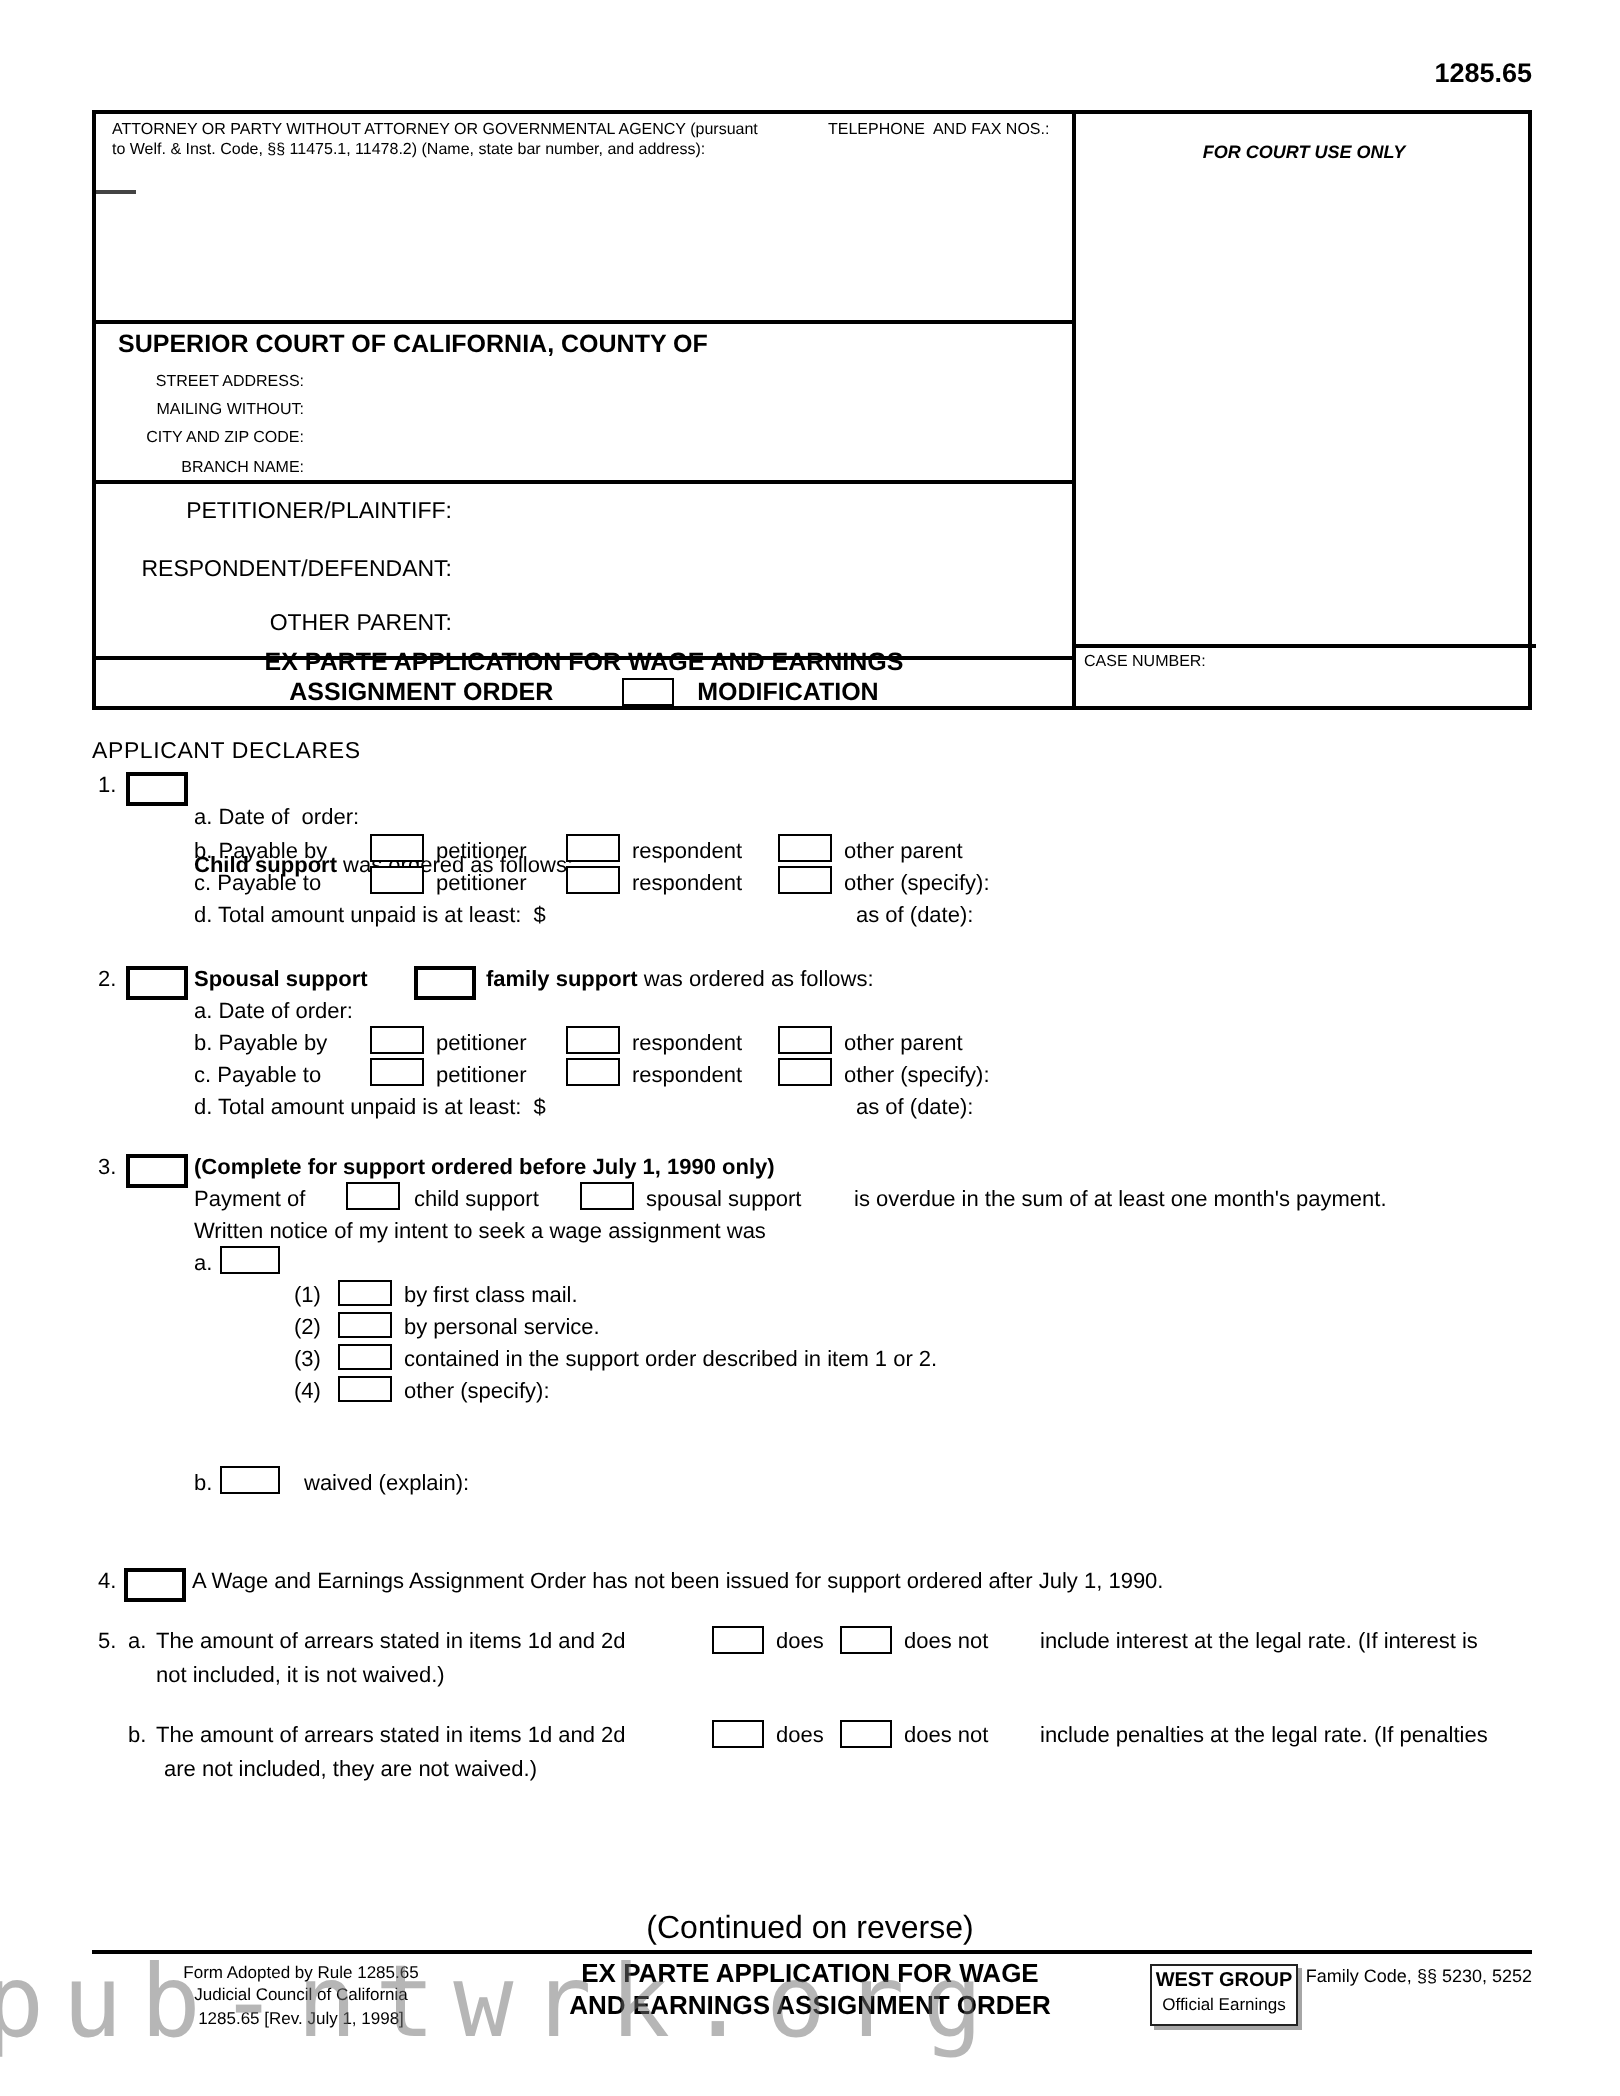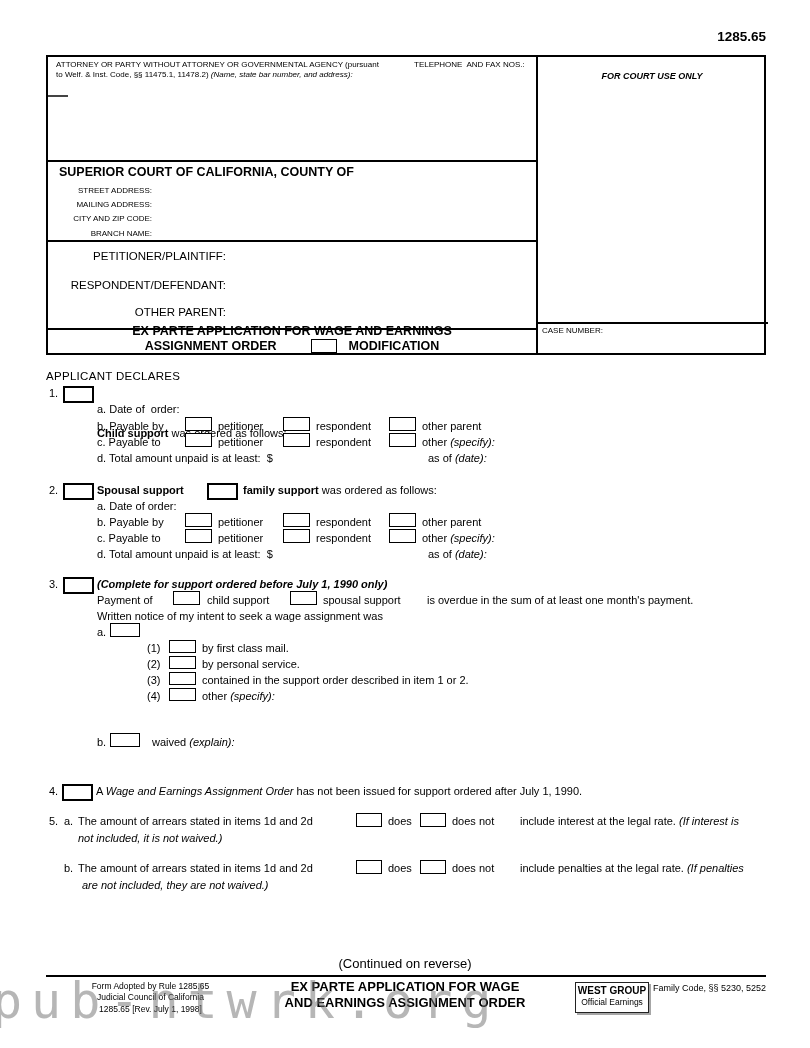--- a/index.html
+++ b/index.html
@@ -1,20 +1,20 @@
 <!DOCTYPE html>
 <html><head>
 <meta charset="utf-8">
 <style>
   html,body{margin:0;padding:0;background:#e8e8e8;}
   .page{position:relative;width:810px;height:1048px;background:#ffffff;
         font-family:"Liberation Sans",sans-serif;color:#000;overflow:hidden;}
   .t{position:absolute;font-size:11px;white-space:nowrap;color:#000;line-height:1.1;}
   .b{font-weight:bold;}
-  .i{font-style:italic;}
+  .i{}
   .tiny{font-size:8px;}
   .cb{position:absolute;width:25px;height:12px;border:1.5px solid #000;background:#fff;}
   .cb-lg{position:absolute;width:27px;height:13px;border:2px solid #000;background:#fff;}
   .cb-in{display:inline-block;width:24px;height:12px;border:1.5px solid #000;background:#fff;vertical-align:middle;}
   .mainbox{position:absolute;left:46px;top:55px;width:720px;height:300px;border:2px solid #000;box-sizing:border-box;}
   .vdiv{position:absolute;left:488px;top:0;height:100%;border-left:2px solid #000;}
   .sec{position:absolute;left:0;width:488px;box-sizing:border-box;}
   .formnum{position:absolute;right:44px;top:29px;font-size:13.5px;font-weight:bold;}
   .addr-lab{position:absolute;left:0;width:104px;text-align:right;font-size:8px;}
   .party-lab{position:absolute;left:0;width:178px;text-align:right;font-size:11.5px;}
@@ -27,21 +27,21 @@
   .fleft{position:absolute;left:48px;top:981px;width:205px;text-align:center;font-size:8.5px;line-height:1.35;}
   .fcenter{position:absolute;left:270px;top:979px;width:270px;text-align:center;font-weight:bold;font-size:13px;line-height:1.2;}
   .fcenter .fl3{font-size:11.5px;}
   .westbox{position:absolute;left:575px;top:982px;width:74px;height:31px;border:1.5px solid #222;
            box-shadow:2px 2px 0 rgba(0,0,0,.35);text-align:center;box-sizing:border-box;padding-top:2px;}
   .westbox .w1{font-size:10px;font-weight:bold;line-height:1.2;}
   .westbox .w2{font-size:8.5px;line-height:1.2;}
   .coderef{position:absolute;right:44px;top:983px;font-size:9px;}
   .watermark{position:absolute;left:-8px;top:972px;font-family:"DejaVu Sans Mono",monospace;
              font-size:50px;letter-spacing:9px;color:rgba(110,110,110,0.5);z-index:5;white-space:nowrap;}
-  .continued{position:absolute;left:0;top:956px;width:810px;text-align:center;font-size:13px;}
+  .continued{position:absolute;left:0;top:956px;width:810px;text-align:center;font-size:16px;}
 </style>
 </head>
 <body>
 
 <div class="page">
 
   <div class="formnum">1285.65</div>
 
   <div class="mainbox">
     <div class="vdiv"></div>
@@ -49,21 +49,21 @@
     <div class="sec" style="top:0;height:105px;border-bottom:2px solid #000;">
       <span class="t tiny" style="left:8px;top:4px;">ATTORNEY OR PARTY WITHOUT ATTORNEY OR GOVERNMENTAL AGENCY (pursuant</span>
       <span class="t tiny" style="left:8px;top:14px;"><span>to Welf. &amp; Inst. Code, §§ 11475.1, 11478.2) </span><span class="i">(Name, state bar number, and address):</span></span>
       <span class="t tiny" style="left:366px;top:4px;">TELEPHONE&nbsp; AND FAX NOS.:</span>
       <div class="dash"></div>
     </div>
 
     <div class="sec" style="top:105px;height:80px;border-bottom:2px solid #000;">
       <span class="t b" style="left:11px;top:4px;font-size:12.5px;">SUPERIOR COURT OF CALIFORNIA, COUNTY OF</span>
       <span class="addr-lab" style="top:24px;">STREET ADDRESS:</span>
-      <span class="addr-lab" style="top:38px;">MAILING ADDRESS:</span>
+      <span class="addr-lab" style="top:38px;">MAILING WITHOUT:</span>
       <span class="addr-lab" style="top:52px;">CITY AND ZIP CODE:</span>
       <span class="addr-lab" style="top:67px;">BRANCH NAME:</span>
     </div>
 
     <div class="sec" style="top:185px;height:88px;border-bottom:2px solid #000;">
       <span class="party-lab" style="top:8px;">PETITIONER/PLAINTIFF:</span>
       <span class="party-lab" style="top:37px;">RESPONDENT/DEFENDANT:</span>
       <span class="party-lab" style="top:64px;">OTHER PARENT:</span>
     </div>
 

